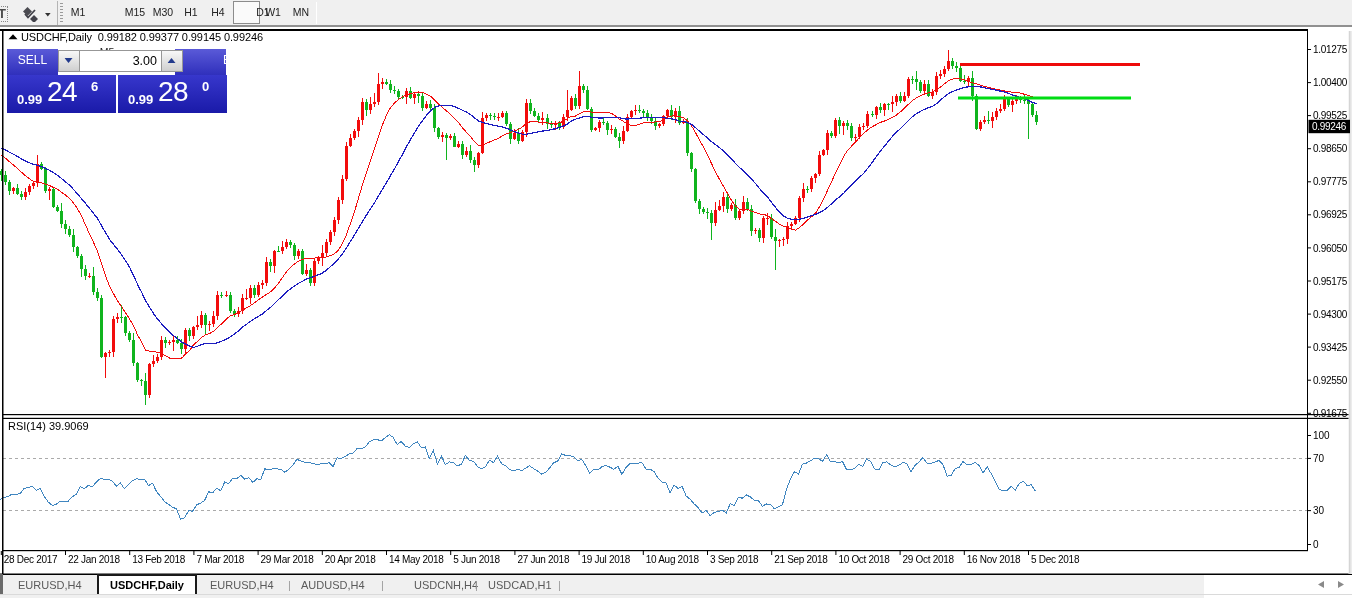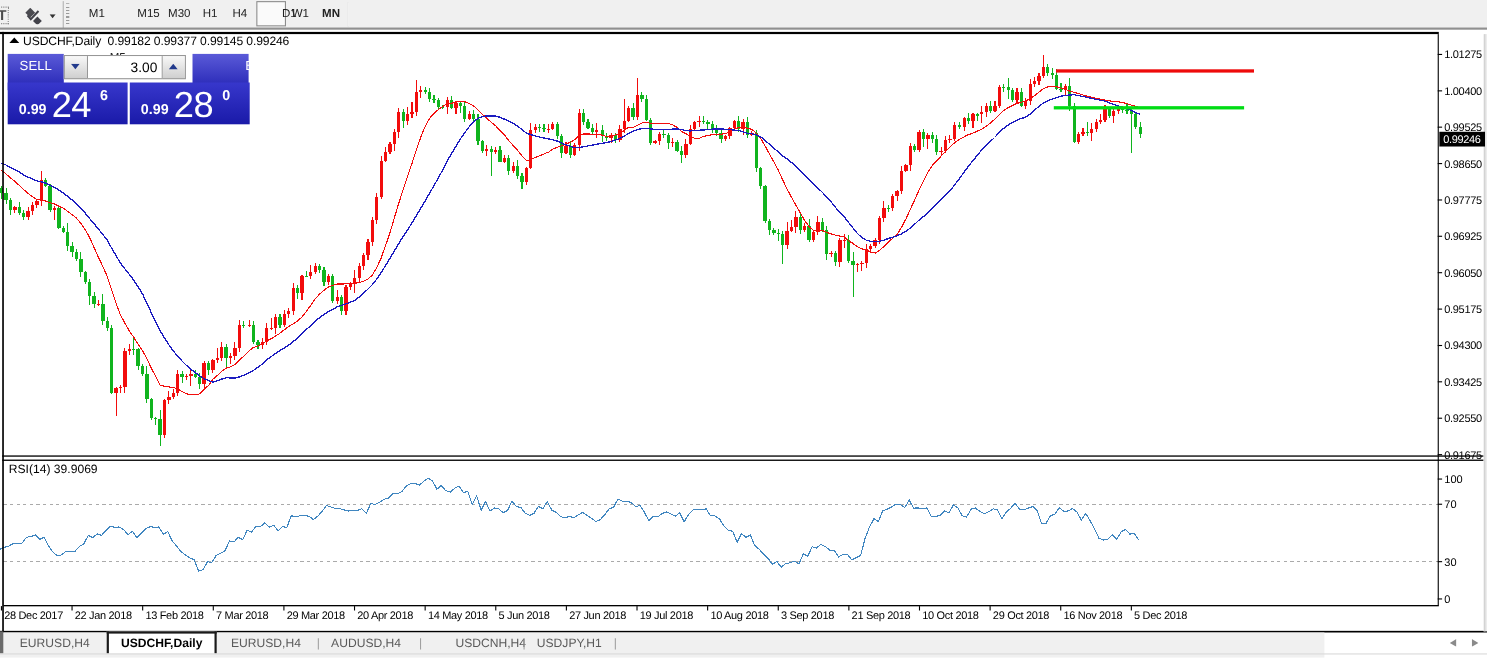--- a/index.html
+++ b/index.html
@@ -16,30 +16,30 @@
 .grip { position:absolute; left:60px; top:3px; width:3px; height:20px;
   background-image:repeating-linear-gradient(#9a9a9a 0 1px, #f0f0f0 1px 3px); }
 .vsep { position:absolute; left:316px; top:2px; width:1px; height:22px; background:#c2c2c2; border-right:1px solid #fff; }
 
 #widget { position:absolute; left:7px; top:49px; width:219.3px; height:64.3px; }
 .bluebtn { position:absolute; top:0; width:51px; height:33px; color:#fff; font-size:12px;
   text-align:center; line-height:23px;
   background:linear-gradient(#5a5ad8,#2424b4); }
 .bigbox { position:absolute; top:26px; width:108.5px; height:38.3px; color:#fff;
   background:linear-gradient(#3737cc,#1a1aa8); }
-.spin { position:absolute; left:51px; top:0.5px; width:111px; height:22.5px; background:#dcdcdc;
+.spin { position:absolute; left:51px; top:0.5px; width:125px; height:22.5px; background:#dcdcdc;
   border:1px solid #979797; display:flex; }
 .spbtn { width:20px; height:100%; background:linear-gradient(#f8f8f8,#cfcfcf);
   position:relative; }
 .spbtn svg { position:absolute; left:50%; top:50%; transform:translate(-50%,-50%); }
 .spfield { flex:1; background:#fff; border-left:1px solid #979797; border-right:1px solid #979797;
   font-size:12.5px; color:#000; text-align:right; padding-right:4px; line-height:20px; }
 .btnline { position:absolute; left:1px; bottom:2.5px; width:49px; height:1px; background:#8f8fe0; }
 .sm { font-size:13px; font-weight:bold; }
-.big { font-size:33px; letter-spacing:-0.5px; }
+.big { font-size:28px; letter-spacing:-0.5px; }
 
 #tabs { position:absolute; left:0; top:575px; width:1204px; height:23px; background:#f0f0f0; }
 #tabs .lab { position:absolute; top:4px; font-size:11px; color:#5a5a5a; white-space:nowrap; }
 #tabs .sep { position:absolute; top:4px; font-size:11px; color:#9a9a9a; }
 .activetab { position:absolute; left:97px; top:-1px; width:100px; height:19.5px; background:#fff;
   border:2px solid #1a1a1a; border-bottom:none; text-align:center; font-size:11px; font-weight:bold; color:#000;
   padding-top:3px; }
 .subline { position:absolute; left:0; top:19px; width:1352px; height:1px; background:#dadada; }
 .edgenub { position:absolute; left:0; top:-1px; width:3px; height:20px; background:#6a6a6a; }
 </style>
@@ -406,29 +406,29 @@
       <path d="M5.5 0 L10 4.5 L5.5 9 L1 4.5 Z" fill="#4a4a50"></path>
       <path d="M12 8 L16 12 L12 16 L8 12 Z" fill="#42424a"></path>
       <path d="M3 7 L6 10.5 L13 3" stroke="#42424a" stroke-width="1.8" fill="none"></path>
     </svg>
     <svg class="abs" style="left:45px;top:13px;" width="6" height="4">
         <path d="M0 0h5.6l-2.8 3.6z" fill="#333"></path>
       </svg>
     <div style="position:absolute;left:56.5px;top:1px;width:1px;height:25px;background:#b4b4b4;"></div>
     <div class="grip"></div>
     <div class="d1btn"></div>
-    <span class="tf" style="left:88px;">M1</span>
+    <span class="tf" style="left:78px;">M1</span>
     <span class="tf" style="left:107px;margin-top:40px;">M5</span>
     <span class="tf" style="left:135px;">M15</span>
     <span class="tf" style="left:163px;">M30</span>
     <span class="tf" style="left:191px;">H1</span>
     <span class="tf" style="left:218px;">H4</span>
     <span class="tf" style="left:263px;text-align:right;">D1</span>
     <span class="tf" style="left:273px;">W1</span>
-    <span class="tf" style="left:301px;font-weight:bold;">MN</span>
+    <span class="tf" style="left:301px;">MN</span>
     <div class="vsep"></div>
     <div class="tbline"></div>
   </div>
 
   <div id="widget">
     <div class="bluebtn" style="left:0;background:linear-gradient(#5a5ad8,#2424b4);">SELL<div class="btnline"></div></div>
     <div class="bluebtn" style="left:168px;background:linear-gradient(#5a5ad8,#2424b4);padding-left:48px;">BUY<div class="btnline"></div></div>
     <div class="spin">
       <div class="spbtn" style="border:0;">
           <svg width="9" height="6">
@@ -457,21 +457,21 @@
   <div id="tabs">
     <div class="edgenub"></div>
     <span class="lab" style="left:18px;">EURUSD,H4</span>
     <div class="activetab">USDCHF,Daily</div>
     <span class="lab" style="left:210px;">EURUSD,H4</span>
     <span class="sep" style="left:288px;">|</span>
     <span class="lab" style="left:301px;">AUDUSD,H4</span>
     <span class="sep" style="left:381px;">|</span>
     <span class="lab" style="left:414px;">USDCNH,H4</span>
     <span class="sep" style="left:475px;">|</span>
-    <span class="lab" style="left:488px;">USDJPY,H1</span>
+    <span class="lab" style="left:488px;">USDCAD,H1</span>
     <span class="sep" style="left:558px;">|</span>
     <svg class="abs" style="left:1318px;top:6px;" width="6" height="7">
         <path d="M6 0 L6 7 L0 3.5 Z" fill="#8a8a8a"></path>
       </svg>
     <svg class="abs" style="left:1338px;top:6px;" width="6" height="7">
         <path d="M0 0 L0 7 L6 3.5 Z" fill="#8a8a8a"></path>
       </svg>
     <div class="subline"></div>
   </div>
 </div>

